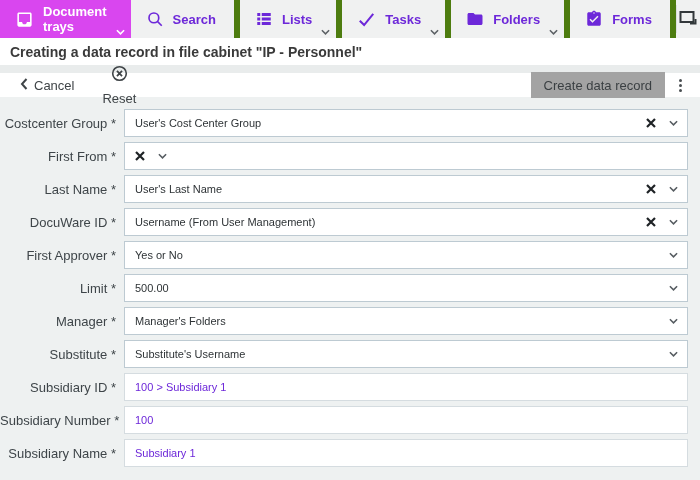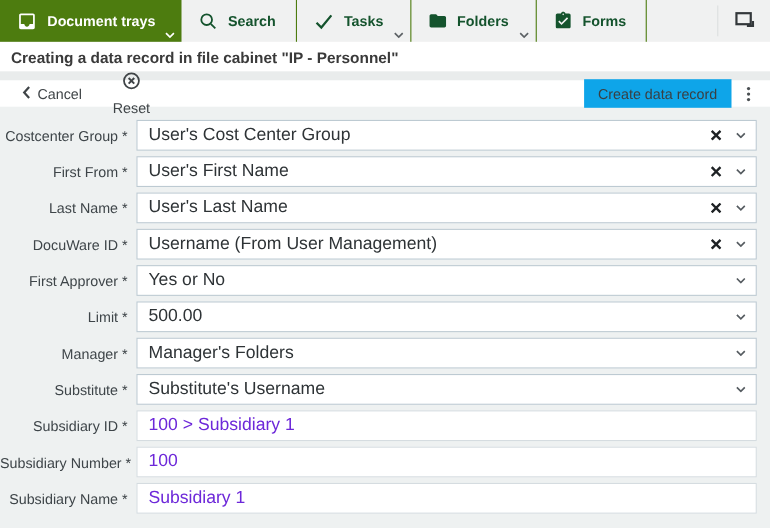--- a/index.html
+++ b/index.html
@@ -3,21 +3,21 @@
 <meta charset="utf-8">
 <style>
   * { box-sizing: border-box; margin: 0; padding: 0; }
   html,body { width:700px; height:480px; overflow:hidden; }
   body { font-family:"Liberation Sans", sans-serif; background:#eef1f1; }
   .app { width:700px; height:480px; display:flex; flex-direction:column; background:#eef1f1; }
 
   
   .topnav { height:38px; flex:none; background:#f0f1f1; display:flex; align-items:stretch; }
   .tab { display:flex; align-items:center; gap:9px; padding:0 18px 0 15px; position:relative;
-         border-right:1px solid #4d7c0f; color:#14532d; font-weight:bold; font-size:13px; cursor:pointer; }
+         border-right:6px solid #4d7c0f; color:#6d28d9; font-weight:bold; font-size:13px; cursor:pointer; }
   .tab.has-chev { padding-right:24px; }
   .tab.active { background:#32329e; color:#fff; border-right:none; }
   .tabicon { display:flex; align-items:center; }
   .tabchev { position:absolute; right:6px; bottom:3px; display:flex; color:#5c6165; }
   .tab.active .tabchev { color:#fff; }
   .nav-spacer { flex:1; }
   .nav-sep { width:1px; background:#dcdfdf; margin:5px 0; }
   .nav-winbtn { width:47px; display:flex; align-items:center; justify-content:center;
                 background:none; border:none; color:#33383b; cursor:pointer; }
 
@@ -36,55 +36,73 @@
   .kebab { width:20px; height:26px; margin-left:5px; display:flex; flex-direction:column;
            align-items:center; justify-content:center; gap:2px; cursor:pointer; }
   .kebab .dot { width:3px; height:3px; border-radius:50%; background:#4a4f52; }
 
   
   .form { flex:1; padding:12px 12px 0 0; overflow:hidden; }
   .frow { display:flex; align-items:center; margin-bottom:5px; height:28px; }
   .flabel { width:124px; flex:none; text-align:right; font-size:13px; color:#3e4549; padding-right:8px;
             white-space:nowrap; }
   .fctrl { flex:1; height:28px; background:#fff; border:1px solid #bdcad2; display:flex;
-           align-items:center; padding:0 9px 0 10px; font-size:16px; color:#2e3336; }
+           align-items:center; padding:0 9px 0 10px; font-size:11px; color:#2e3336; }
   .fctrl.disabled { border-color:#d5dcE0; color:#6d28d9; }
   .fvalue { flex:1; white-space:nowrap; overflow:hidden; }
   .ficons { display:flex; align-items:center; gap:13px; }
   .ficon { display:flex; align-items:center; cursor:pointer; }
   .ficon.chev { color:#565c61; }
 </style>
 </head>
 <body>
 
 <div class="app">
 
   <nav class="topnav" id="topnav">
 
-    <div class="tab active has-chev" style="background: #4d7c0f;">
+    <div class="tab active has-chev" style="background: #d946ef;">
         <span class="tabicon">
           <svg width="19" height="19" viewBox="0 0 24 24" fill="currentColor">
             <path d="M19 3H4.99c-1.11 0-1.98.89-1.98 2L3 19c0 1.1.88 2 1.99 2H19c1.1 0 2-.9 2-2V5c0-1.11-.9-2-2-2zm0 12h-4c0 1.66-1.35 3-3 3s-3-1.34-3-3H4.99V5H19v10z"></path>
           </svg>
         </span>
         <span class="tablabel">Document trays</span>
         <span class="tabchev">
           <svg width="9" height="6" viewBox="0 0 10 6" fill="none" stroke="currentColor" stroke-width="1.7">
             <path d="M1 1l4 4 4-4"></path>
           </svg>
         </span>
       </div>
       <div class="tab">
         <span class="tabicon">
           <svg width="18" height="18" viewBox="0 0 24 24" fill="none" stroke="currentColor" stroke-width="2.2">
             <circle cx="10.5" cy="10.5" r="6.5"></circle>
             <line x1="15.5" y1="15.5" x2="21" y2="21"></line>
           </svg>
         </span>
         <span class="tablabel">Search</span>
+      </div>
+      <div class="tab has-chev">
+        <span class="tabicon">
+          <svg width="18" height="18" viewBox="0 0 24 24" fill="currentColor">
+            <rect x="3" y="4" width="4" height="4"></rect>
+            <rect x="9" y="4" width="12" height="4"></rect>
+            <rect x="3" y="10" width="4" height="4"></rect>
+            <rect x="9" y="10" width="12" height="4"></rect>
+            <rect x="3" y="16" width="4" height="4"></rect>
+            <rect x="9" y="16" width="12" height="4"></rect>
+          </svg>
+        </span>
+        <span class="tablabel">Lists</span>
+        <span class="tabchev">
+          <svg width="9" height="6" viewBox="0 0 10 6" fill="none" stroke="currentColor" stroke-width="1.7">
+            <path d="M1 1l4 4 4-4"></path>
+          </svg>
+        </span>
       </div>
       <div class="tab has-chev">
         <span class="tabicon">
           <svg width="19" height="19" viewBox="0 0 24 24" fill="none" stroke="currentColor" stroke-width="2.6">
             <path d="M3.5 13.5 L9 19 L20.5 5"></path>
           </svg>
         </span>
         <span class="tablabel">Tasks</span>
         <span class="tabchev">
           <svg width="9" height="6" viewBox="0 0 10 6" fill="none" stroke="currentColor" stroke-width="1.7">
@@ -140,21 +158,21 @@
     </button>
     <button class="tbtn">
       <span>
         <svg width="17" height="17" viewBox="0 0 18 18" fill="none" stroke="currentColor">
             <circle cx="9" cy="9" r="7.2" stroke-width="1.7"></circle>
             <path d="M6.3 6.3l5.4 5.4M11.7 6.3l-5.4 5.4" stroke-width="1.9"></path>
           </svg>
       </span>
       <span>Reset</span>
     </button>
-    <button class="create-btn" id="create-btn" style="background: #0ea5e9;">Create data record</button>
+    <button class="create-btn" id="create-btn" style="background: #a3a3a3;">Create data record</button>
     <div class="kebab">
       <span class="dot"></span>
         <span class="dot"></span>
         <span class="dot"></span>
     </div>
   </div>
 
   <div class="form" id="form">
       <div class="frow">
         <label class="flabel">Costcenter Group *</label>
@@ -170,21 +188,20 @@
               <svg width="9" height="6" viewBox="0 0 10 6" fill="none" stroke="currentColor" stroke-width="1.7">
                 <path d="M1 1l4 4 4-4"></path>
               </svg>
             </span>
           </span>
         </div>
       </div>
       <div class="frow">
         <label class="flabel">First From *</label>
         <div class="fctrl">
-          <span class="fvalue">User's First Name</span>
           <span class="ficons">
             <span class="ficon">
               <svg width="10" height="10" viewBox="0 0 10 10" fill="none" stroke="#1e2225" stroke-width="2.2">
                 <path d="M1 1l8 8M9 1L1 9"></path>
               </svg>
             </span>
             <span class="ficon chev">
               <svg width="9" height="6" viewBox="0 0 10 6" fill="none" stroke="currentColor" stroke-width="1.7">
                 <path d="M1 1l4 4 4-4"></path>
               </svg>

